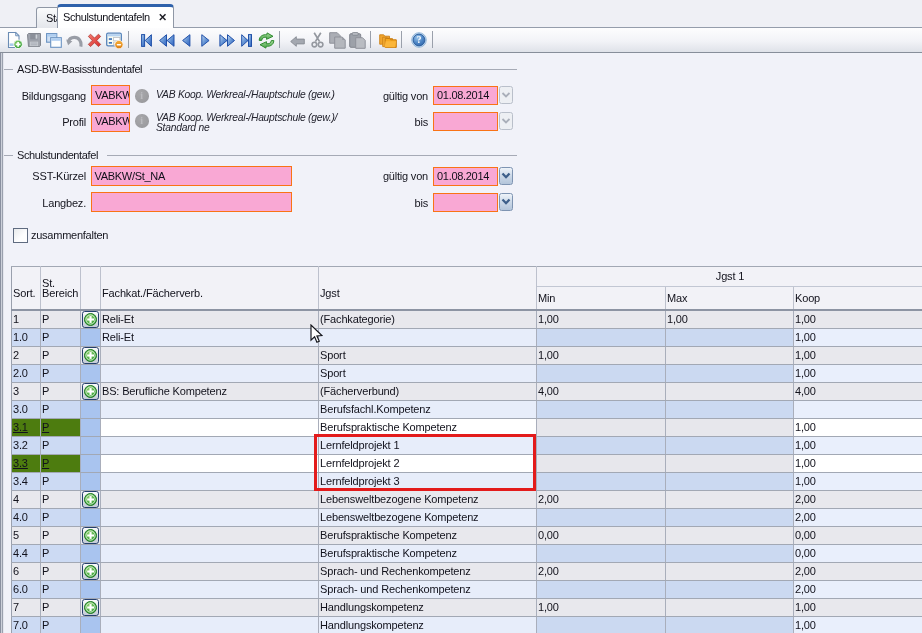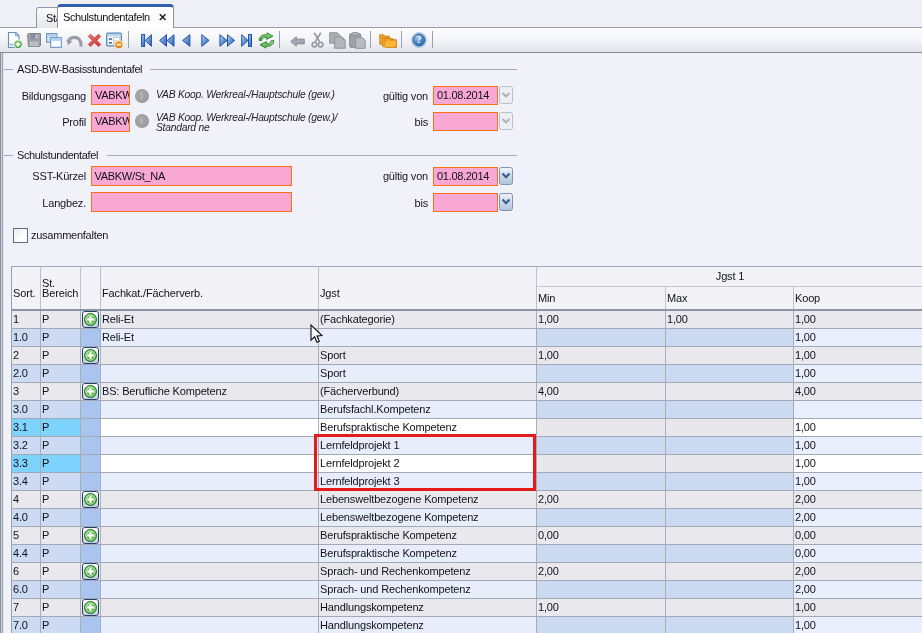--- a/index.html
+++ b/index.html
@@ -50,21 +50,21 @@
 th.jg{text-align:center;border-bottom:1px solid #c2c7d3;vertical-align:middle;padding:0;}
 tr.hd2 th{border-bottom:2px solid #8d94a3;}
 th.lft{border-bottom:2px solid #8d94a3;}
 tbody td{line-height:17px;}
 tr.rm td{background:#e8e8ed;}
 tr.rb td.c0,tr.rb td.c1{background:#ccdaf3;}
 tr.rb td.c2{background:#a9c4ef;}
 tr.rb td.c3,tr.rb td.c4{background:#e7edfa;}
 tr.rb td.c5,tr.rb td.c6{background:#cbd9f1;}
 tr.rb td.c7{background:#e9effc;}
-tr.rw td.c0,tr.rw td.c1{background:#7dd3fc;}
+tr.rw td.c0,tr.rw td.c1{background:#4d7c0f;text-decoration:underline;}
 tr.rw td.c2{background:#a9c4ef;}
 tr.rw td.c3,tr.rw td.c4,tr.rw td.c7{background:#ffffff;}
 tr.rw td.c5,tr.rw td.c6{background:#e7e7ec;}
 td.c2{padding:0;}
 svg.pb{display:block;margin:0 auto;}
 #redbox{position:absolute;left:314px;top:434px;width:222px;height:57px;
  border:3px solid #e31b1b;box-sizing:border-box;z-index:5;}
 #cursor{position:absolute;left:310px;top:324px;z-index:9;}
 </style></head>
 <body>

